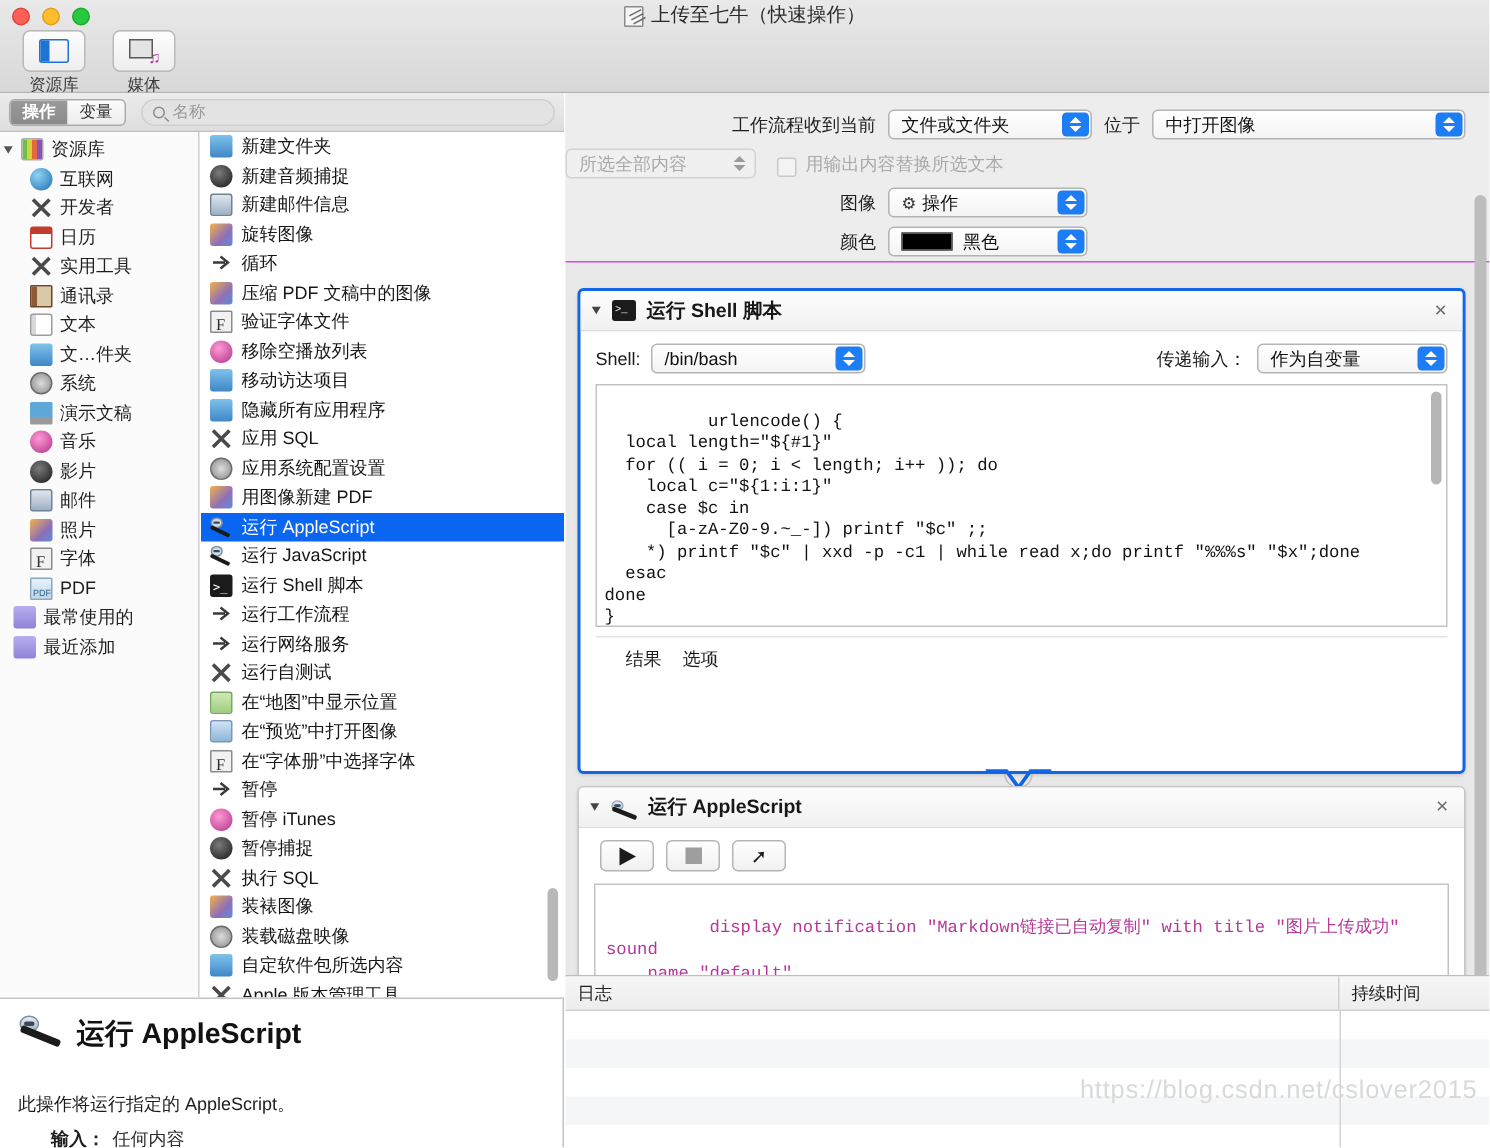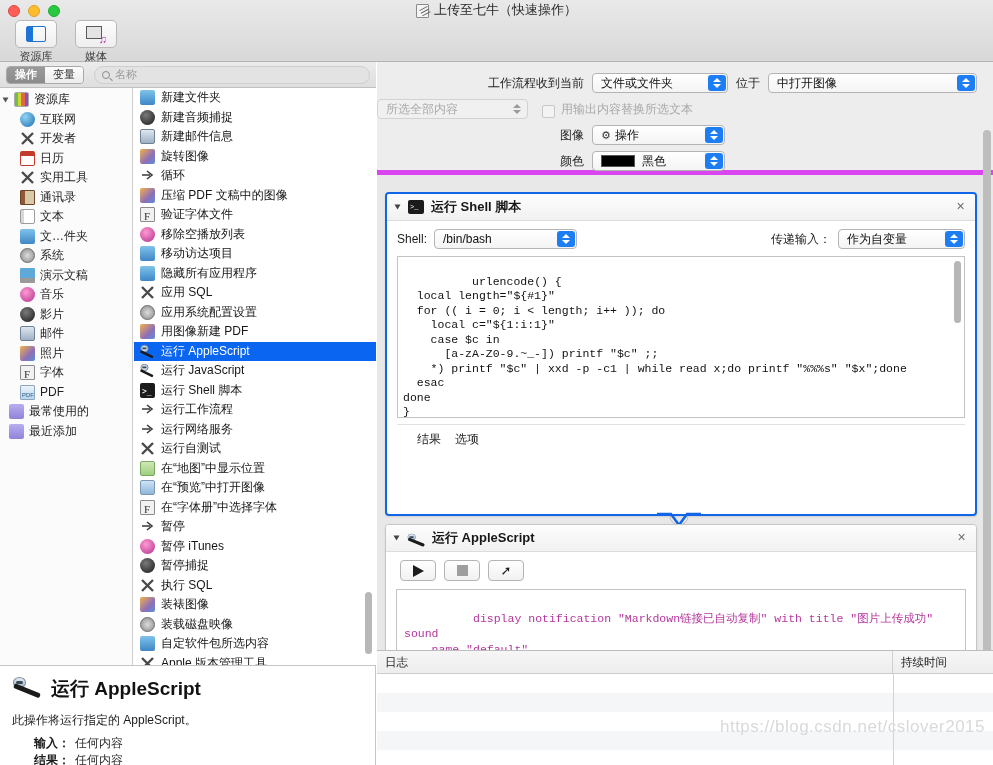--- a/index.html
+++ b/index.html
@@ -127,38 +127,38 @@
   }
 
   
   .infopanel {
     position: absolute; left: 0; top: 665px; width: 376px; height: 100px;
     background: #ffffff; border-top: 1px solid #c4c4c4; border-right: 1px solid #c4c4c4;
     padding: 10px 12px 0 12px;
   }
   .info-head { display: flex; align-items: center; gap: 9px; }
   .info-title { font-size: 19px; font-weight: bold; color: #121212; }
-  .info-desc { margin-top: 10px; font-size: 12px; color: #1c1c1c; }
+  .info-desc { margin-top: 26px; font-size: 12px; color: #1c1c1c; }
   .info-kv { margin-top: 6px; font-size: 12px; color: #1c1c1c; padding-left: 22px; line-height: 17px; }
   .info-kv b { font-weight: bold; }
   .info-kv span.v { color: #2b2b2b; margin-left: 5px; }
 
   .applescript-icon { width: 30px; height: 26px; position: relative; flex: none; }
   .applescript-icon .head { position:absolute; left:1px; top:1px; width:13px;height:11px;border-radius:50% 50% 45% 45%; background: linear-gradient(to bottom,#e9eef5,#9fb3c9); border:1px solid #7d8fa1; }
   .applescript-icon .eye { position:absolute; left:4px; top:5px; width:7px;height:3px; background:#3a4a5a; border-radius:2px; }
   .applescript-icon .stick { position:absolute; left:2px; top:7px; width:28px; height:5px; background:#1b1b1b; border-radius:2px; transform: rotate(22deg); transform-origin: left center; }
 
   
   .workflow {
     position: absolute; left: 377px; top: 62px; width: 616px; height: 588px;
     background: #e8e8e8;
   }
   .wf-settings {
     position: absolute; left: 0; top: 0; width: 616px; height: 113px;
-    background: #ededed; border-bottom: 5px solid #d946ef;
+    background: #ededed; border-bottom: 1px solid #d946ef;
     padding-top: 8px;
   }
   .setrow { display: flex; align-items: center; height: 26px; }
   .setlbl { width: 215px; text-align: right; font-size: 12px; color: #1f1f1f; padding-right: 8px; }
   .popup {
     height: 20px; border-radius: 4px; border: 1px solid #b4b4b4;
     background: linear-gradient(to bottom,#ffffff,#f4f4f4);
     display: flex; align-items: center; position: relative;
     font-size: 12px; color: #101010; padding-left: 8px; padding-right: 24px;
   }
@@ -578,21 +578,21 @@
         <div class="popup" style="width:209px;">
           <span>中打开图像</span>
           <span class="arrows">
               <span class="up"></span>
               <span class="dn"></span>
             </span>
         </div>
       </div>
 
       <div class="setrow">
-        <div class="popup dis" style="width:151px;align-items:flex-end;">
+        <div class="popup dis" style="width:127px;align-items:flex-end;">
           <span>所选全部内容</span>
           <span class="arrows">
               <span class="up"></span>
               <span class="dn"></span>
             </span>
         </div>
         <div style="display:flex;align-items:flex-end;margin-left:14px;">
           <span class="chk"></span>
           <span class="chk-lbl">用输出内容替换所选文本</span>
         </div>

